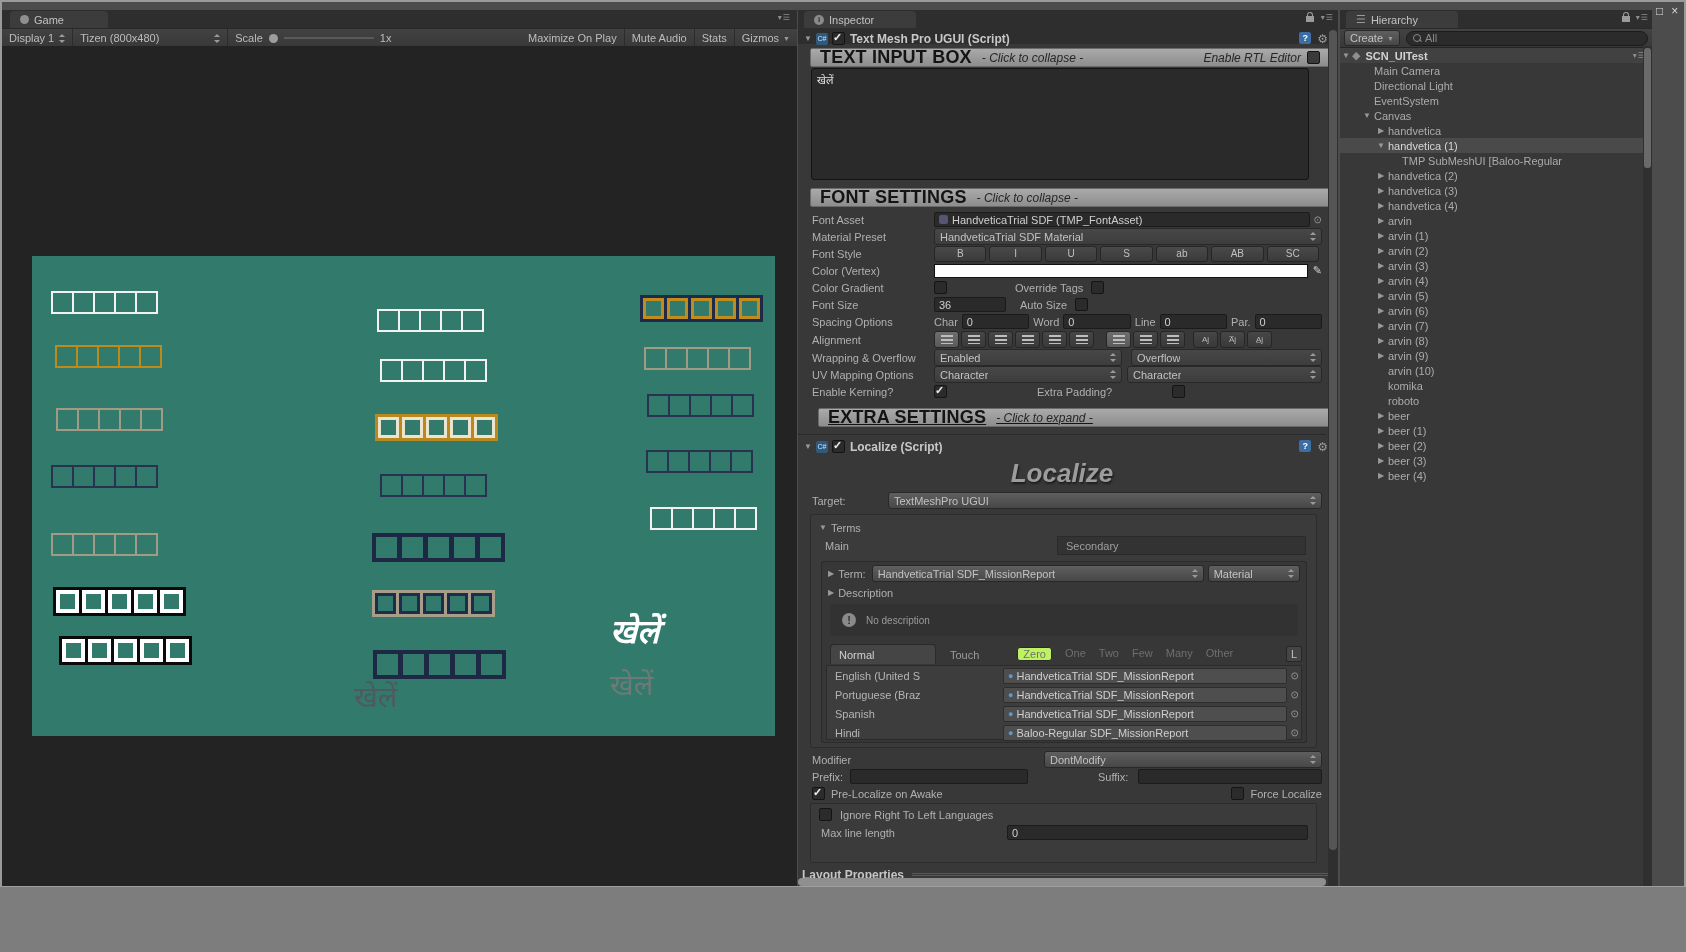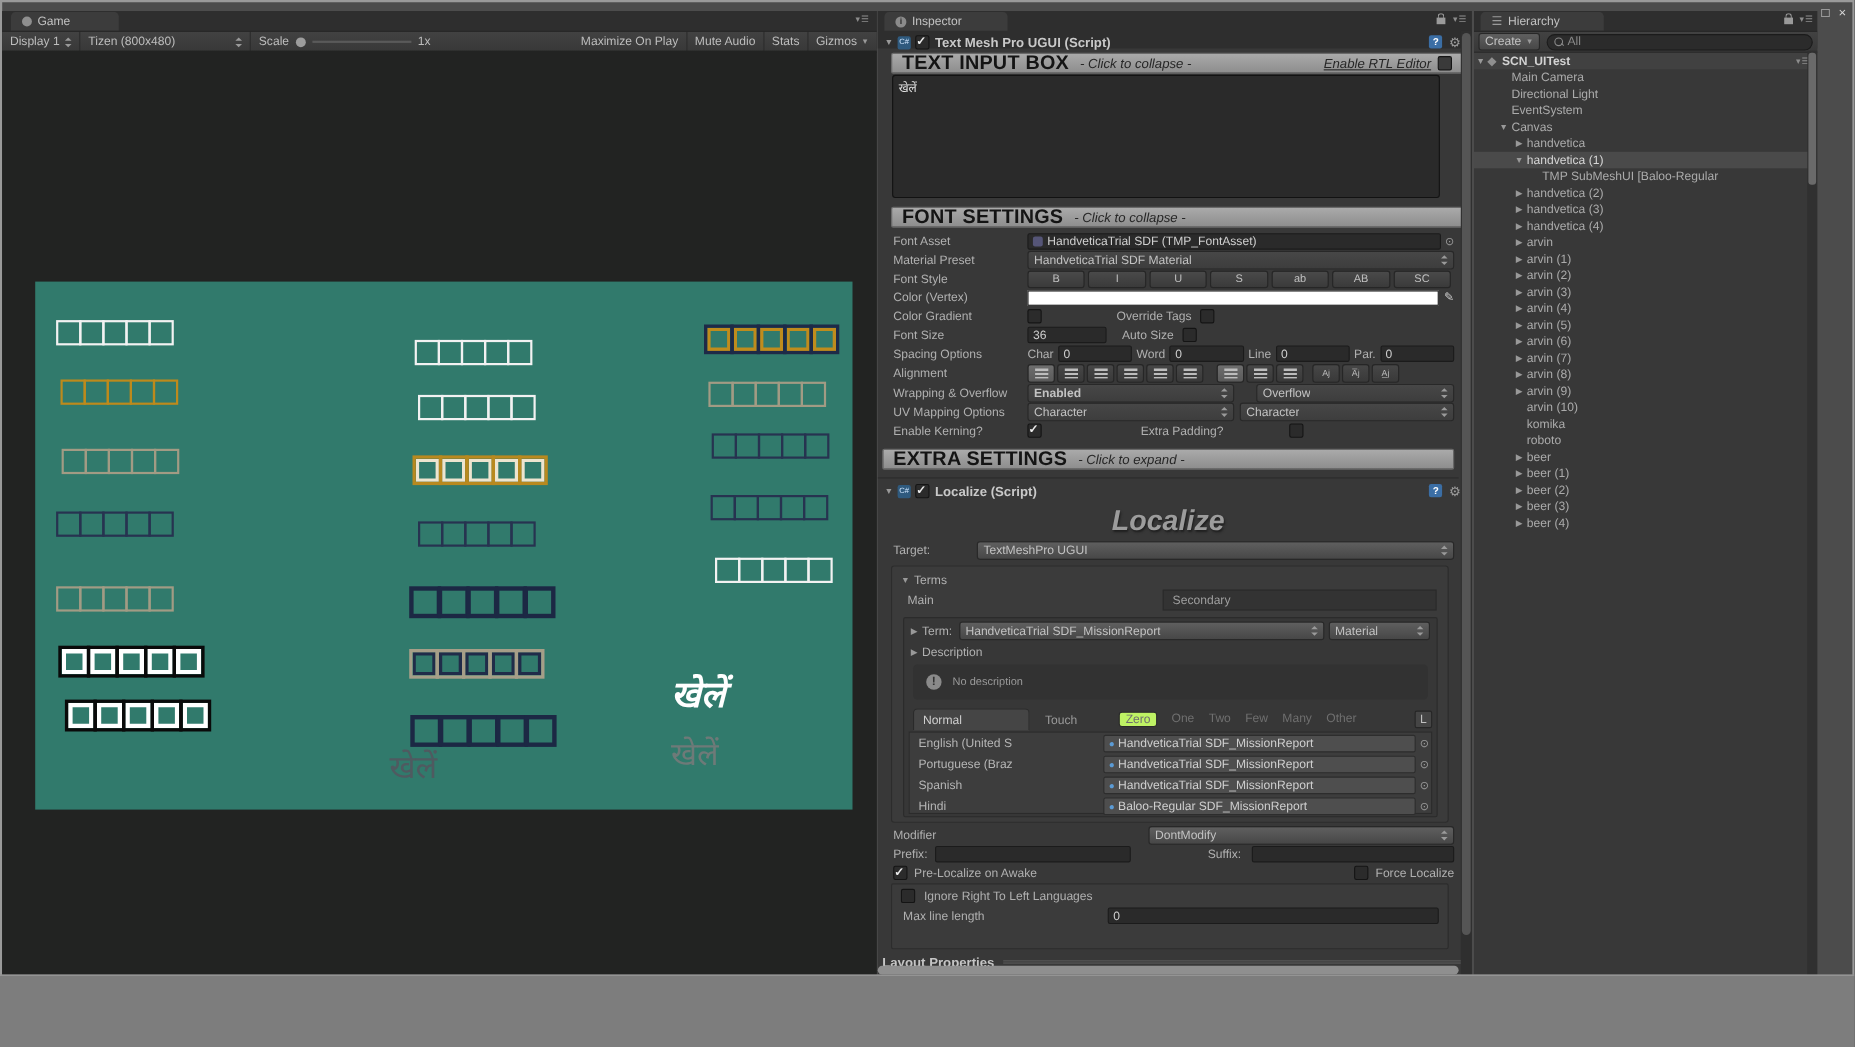--- a/index.html
+++ b/index.html
@@ -283,21 +283,21 @@
       <b style="color:#c9c9c9;font-size:12px;margin-left:5px;">Text Mesh Pro UGUI (Script)</b>
       <span style="margin-left:auto;display:flex;gap:6px;">
         <span class="helpicon">?</span>
         <span class="gear">⚙</span>
       </span>
     </div>
 
     <div class="secbar abs" style="left:12px;top:38px;width:500px;">
       <b>TEXT INPUT BOX</b>
         <i>- Click to collapse -</i>
-      <i style="margin-left:auto;text-decoration:underline;">Enable RTL Editor</i>
+      <i style="margin-left:auto;">Enable RTL Editor</i>
       <span class="cb" style="margin-left:6px;background:#3a3a3a;"></span>
     </div>
     <div class="abs" style="left:13px;top:58px;width:498px;height:112px;background:#2a2a2a;border:1px solid #121212;border-radius:3px;color:#e0e0e0;padding:3px 5px;box-sizing:border-box;">
       <span>खेलें</span>
     </div>
 
     <div class="secbar abs" style="left:12px;top:178px;width:500px;">
       <b>FONT SETTINGS</b>
         <i>- Click to collapse -</i>
     </div>
@@ -393,21 +393,21 @@
           <span class="albtn">
             <span class="bars"></span>
           </span>
           <span class="albtn" style="margin-left: 6px;">Aj</span>
           <span class="albtn">A̅j</span>
           <span class="albtn">A̲j</span>
         </span>
     </div>
     <div class="irow" style="top:339px;">
       <span class="rl">Wrapping &amp; Overflow</span>
-      <span class="dd" style="width:176px;margin-right:20px;font-weight:bold;">
+      <span class="dd" style="width:176px;margin-right:9px;">
         <span class="lbl">Enabled</span>
           <span class="spin"></span>
       </span>
       <span class="dd" style="flex:1;">
         <span class="lbl">Overflow</span>
           <span class="spin"></span>
       </span>
     </div>
     <div class="irow" style="top:356px;">
       <span class="rl">UV Mapping Options</span>
@@ -421,21 +421,21 @@
       </span>
     </div>
     <div class="irow" style="top:373px;">
       <span class="rl">Enable Kerning?</span>
       <span class="cb on"></span>
       <span style="width:90px;"></span>
       <span>Extra Padding?</span>
       <span class="cb" style="margin-left:60px;"></span>
     </div>
 
-    <div class="secbar abs" style="left:4px;top:398px;width:500px;">
+    <div class="secbar abs" style="left:20px;top:398px;width:500px;text-decoration:underline;">
       <b>EXTRA SETTINGS</b>
         <i>- Click to expand -</i>
     </div>
 
     <div class="abs" style="left:0;top:424px;width:528px;height:1px;background:#2a2a2a;"></div>
 
     <div class="irow" style="left:6px;top:428px;right:10px;">
       <span class="fold">▼</span>
       <span class="scripticon" style="margin:0 4px;">C#</span>
       <span class="cb on"></span>

